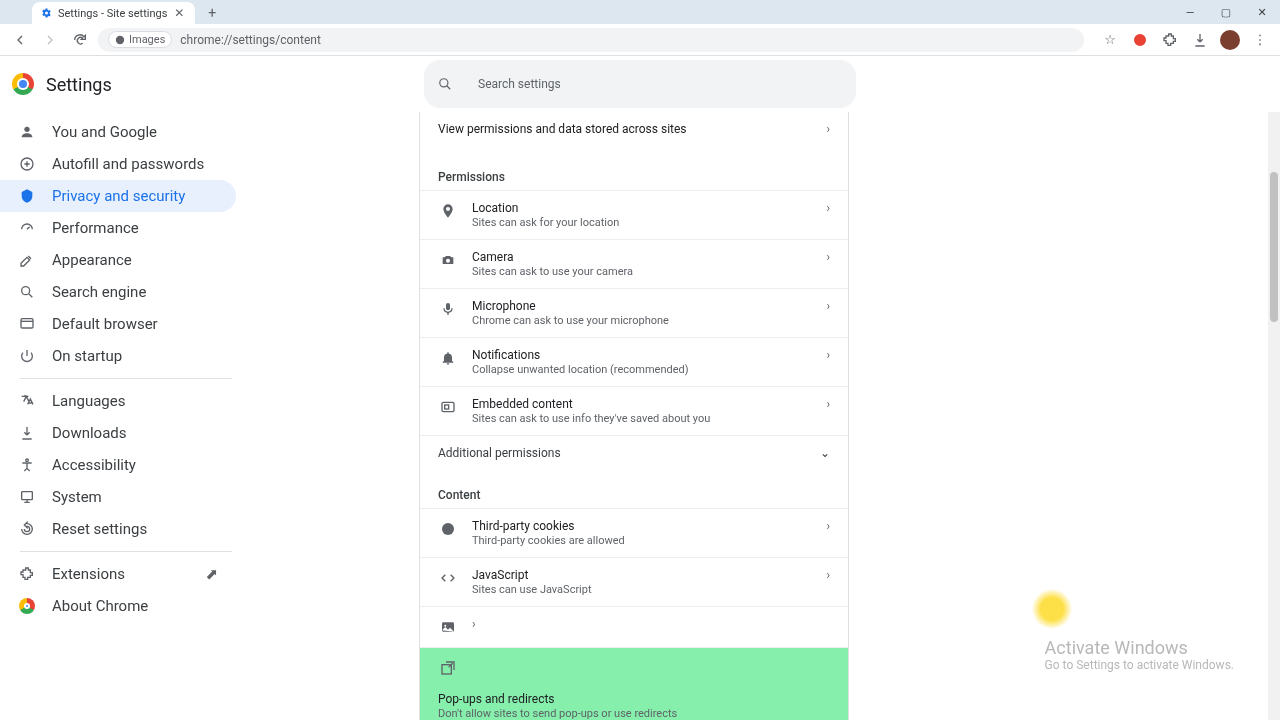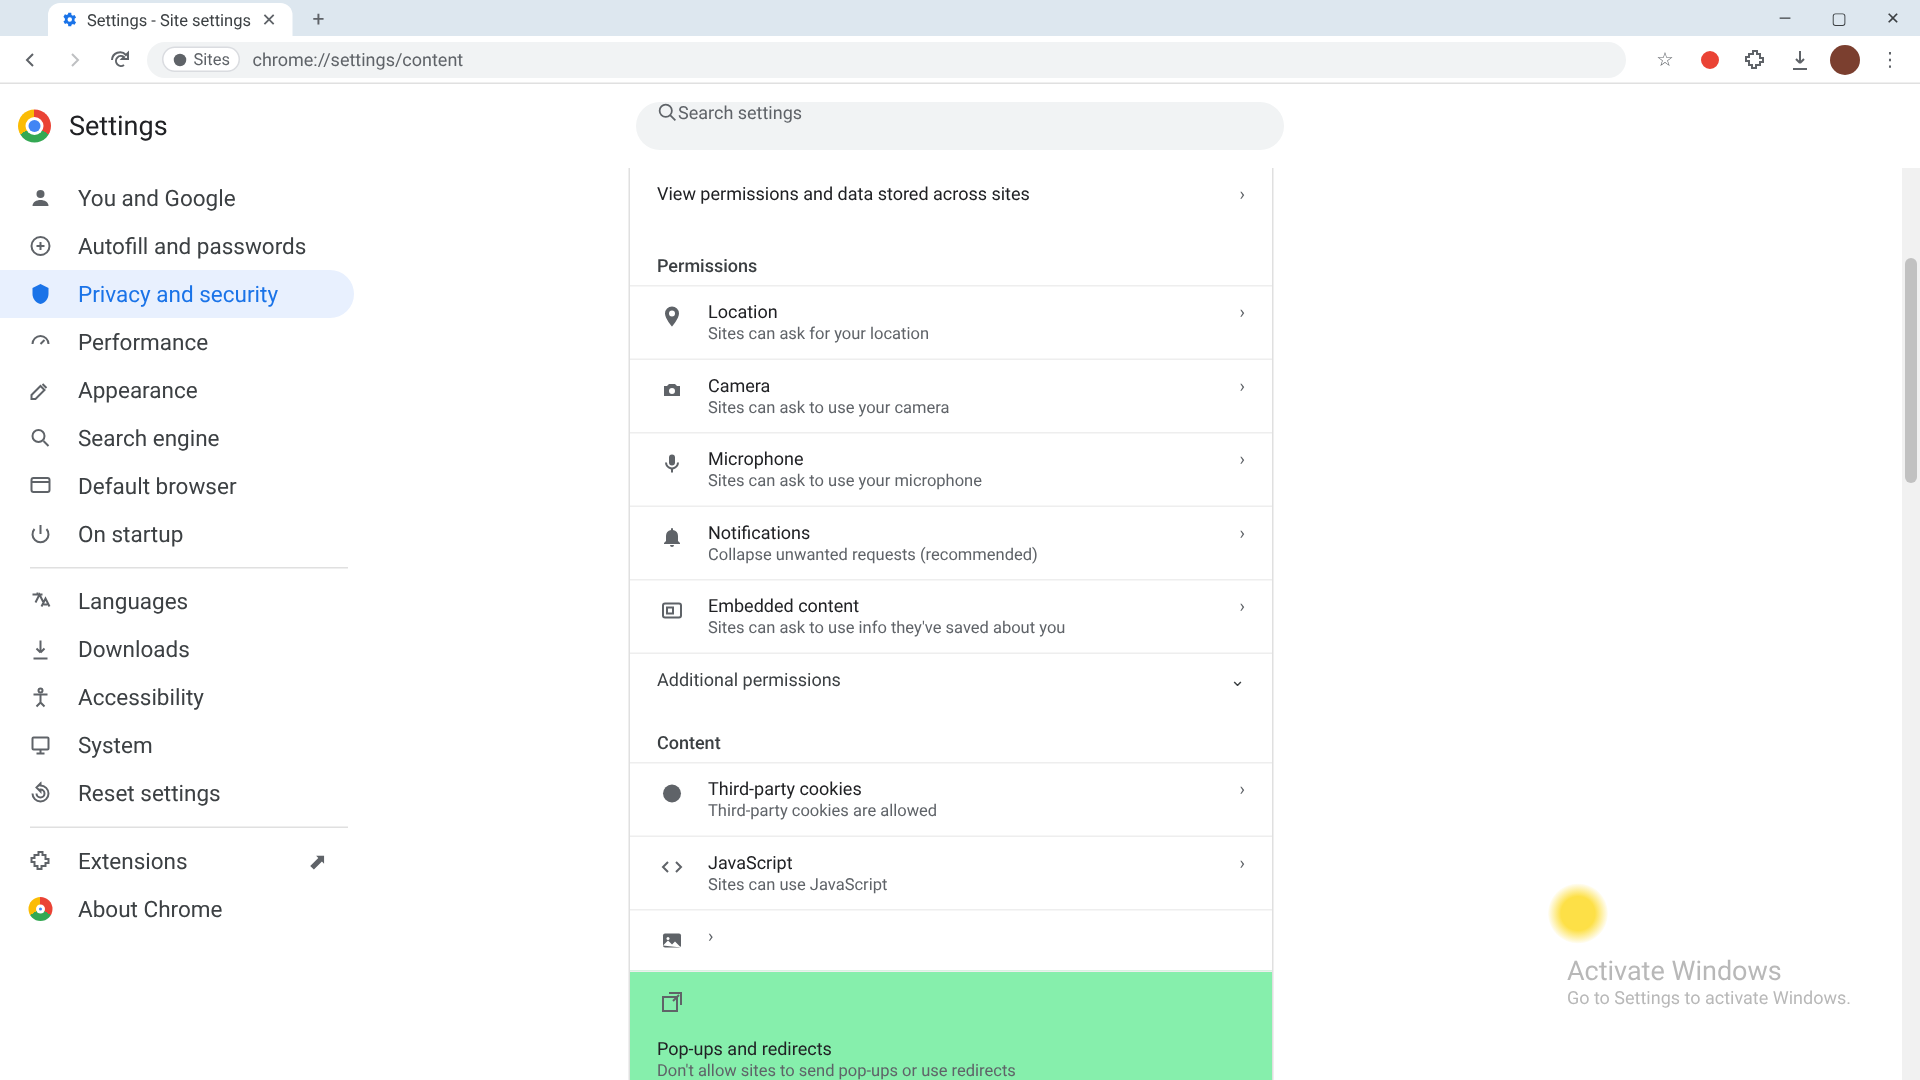--- a/index.html
+++ b/index.html
@@ -19,21 +19,21 @@
   .omnibox .chip { background:#fff; border:1px solid #dadce0; border-radius:10px; padding:1px 6px; font-size:11px; color:#5f6368; display:flex; align-items:center; gap:4px;}
   .omnibox .url { color:#5f6368; }
   .tb-right { display:flex; align-items:center; gap:6px; margin-left:8px;}
   .avatar { width:20px; height:20px; border-radius:50%; background:#7b3f2f;}
   
   .apphdr { height:56px; display:flex; align-items:center; padding:0 12px; position:relative;}
   .chromelogo { width:22px; height:22px; border-radius:50%; background: conic-gradient(#ea4335 0 120deg,#34a853 120deg 240deg,#fbbc05 240deg 360deg); position:relative; margin-right:12px;}
   .chromelogo::after{content:""; position:absolute; inset:5px; background:#fff; border-radius:50%;}
   .chromelogo::before{content:""; position:absolute; inset:7px; background:#4285f4; border-radius:50%; z-index:1;}
   .apptitle { font-size:18px; color:#202124; font-weight:400;}
-  .searchbox { position:absolute; left:424px; width:432px; height:32px; background:#f1f3f4; border-radius:16px; display:flex; padding:0 14px; gap:0; color:#5f6368; font-size:12px;}
+  .searchbox { position:absolute; left:424px; width:432px; height:48px; background:#f1f3f4; border-radius:16px; display:flex; align-items:center; padding:0 14px; gap:26px; color:#5f6368; font-size:12px;}
   
   .layout { display:flex; height:calc(100% - 24px - 32px - 56px); }
   .sidebar { width:252px; padding:4px 0;}
   .nav-item { display:flex; align-items:center; gap:16px; height:32px; padding:0 18px; border-radius:0 16px 16px 0; margin-right:16px; color:#3c4043; font-size:15px; cursor:pointer;}
   .nav-item.active { background:#e8f0fe; color:#1a73e8;}
   .nav-item.active .nicon{ color:#1a73e8;}
   .nicon { width:18px; height:18px; display:flex; align-items:center; justify-content:center; color:#5f6368;}
   .nicon svg { width:16px; height:16px; }
   .divider { height:1px; background:#e0e0e0; margin:6px 20px 6px 20px;}
   .ext-arrow { margin-left:auto; color:#5f6368;}
@@ -95,21 +95,21 @@
   <div class="tb-icon">
       <svg viewBox="0 0 24 24" width="16" height="16" fill="none" stroke="#5f6368" stroke-width="2">
         <path d="M4 12a8 8 0 0114-5l2-2v6h-6l2-2a5 5 0 100 8"></path>
       </svg>
     </div>
   <div class="omnibox">
     <span class="chip">
       <svg width="10" height="10" viewBox="0 0 24 24" fill="#5f6368">
           <path d="M12 2a10 10 0 100 20 10 10 0 000-20z"></path>
         </svg>
-      <span>Sites</span>
+      <span>Images</span>
     </span>
     <span class="url">chrome://settings/content</span>
   </div>
   <div class="tb-right">
     <div class="tb-icon">☆</div>
     <div class="tb-icon">
         <div class="red-dot"></div>
       </div>
     <div class="tb-icon">
         <svg width="16" height="16" viewBox="0 0 24 24" fill="none" stroke="#5f6368" stroke-width="2">
@@ -312,33 +312,33 @@
         <span class="chev">›</span>
       </div>
       <div class="row">
         <span class="ricon">
             <svg viewBox="0 0 24 24" fill="currentColor">
               <path d="M12 14a3 3 0 003-3V6a3 3 0 10-6 0v5a3 3 0 003 3zm5-3a5 5 0 01-10 0H5a7 7 0 006 6.9V21h2v-3.1A7 7 0 0019 11h-2z"></path>
             </svg>
           </span>
         <div class="rtext">
             <span class="rtitle">Microphone</span>
-            <span class="rsub">Sites can ask to use your microphone</span>
+            <span class="rsub">Chrome can ask to use your microphone</span>
           </div>
         <span class="chev">›</span>
       </div>
       <div class="row">
         <span class="ricon">
             <svg viewBox="0 0 24 24" fill="currentColor">
               <path d="M12 22a2 2 0 002-2h-4a2 2 0 002 2zm6-6V11a6 6 0 00-5-5.9V4a1 1 0 10-2 0v1.1A6 6 0 006 11v5l-2 2v1h16v-1l-2-2z"></path>
             </svg>
           </span>
         <div class="rtext">
             <span class="rtitle">Notifications</span>
-            <span class="rsub">Collapse unwanted requests (recommended)</span>
+            <span class="rsub">Collapse unwanted location (recommended)</span>
           </div>
         <span class="chev">›</span>
       </div>
       <div class="row">
         <span class="ricon">
             <svg viewBox="0 0 24 24" fill="none" stroke="currentColor" stroke-width="2">
               <rect x="3" y="5" width="18" height="14" rx="2"></rect>
               <rect x="7" y="9" width="6" height="6"></rect>
             </svg>
           </span>

